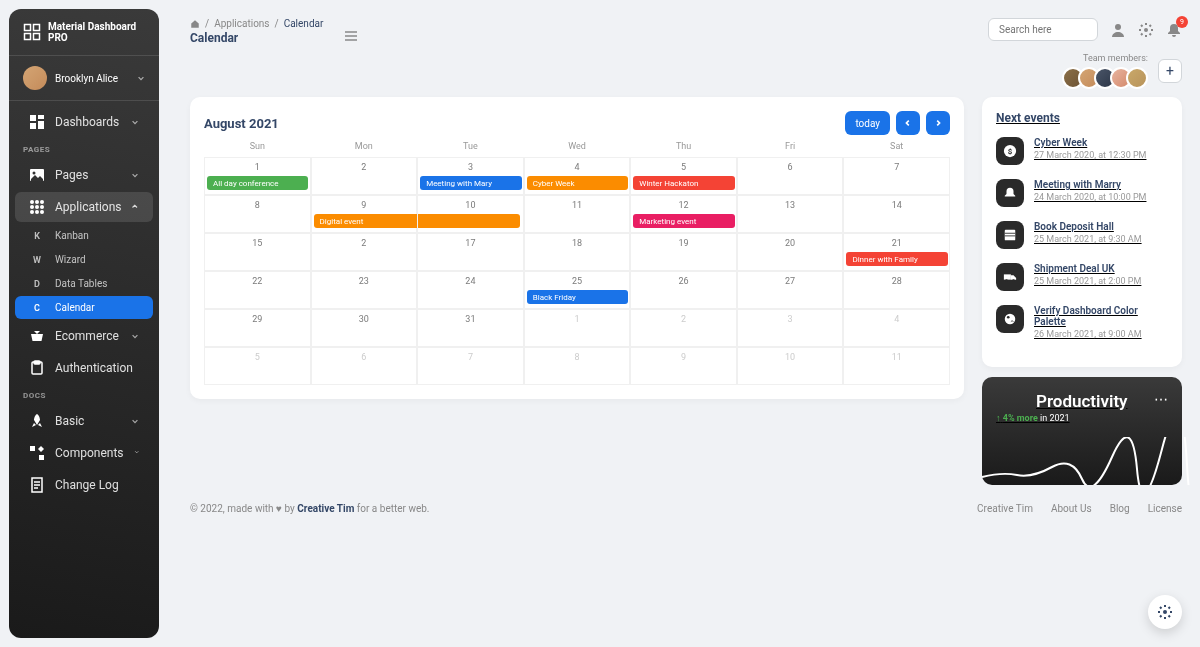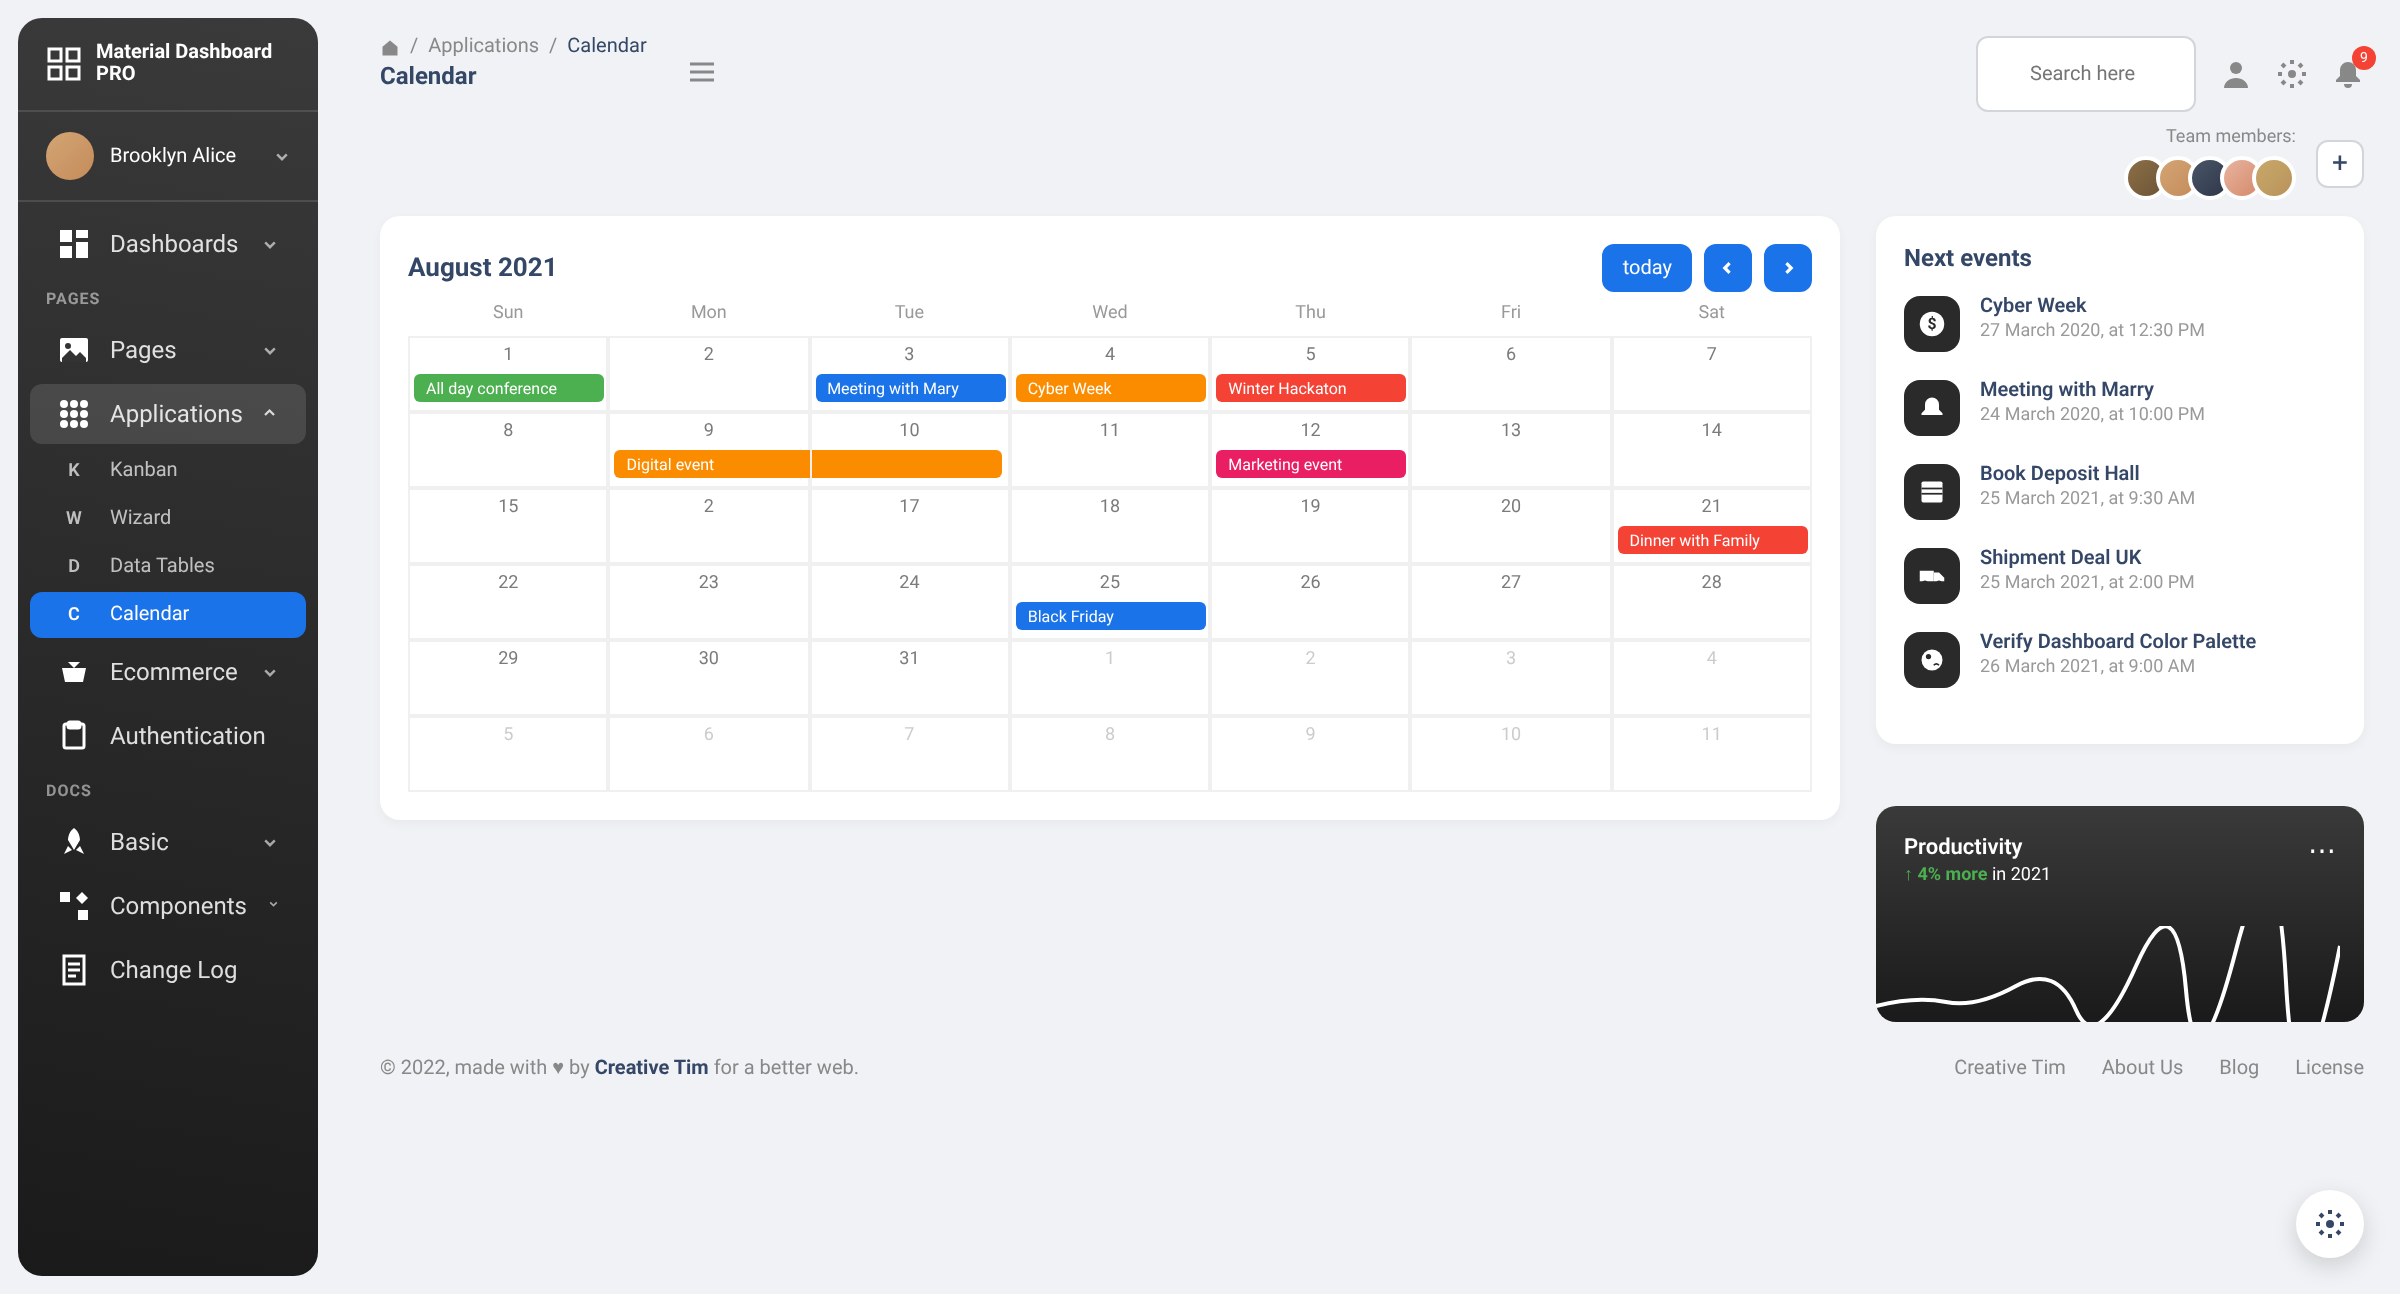--- a/index.html
+++ b/index.html
@@ -21,21 +21,21 @@
 .sub-item{ display:flex; align-items:center; gap:10px; padding:6px 14px 6px 14px; margin:1px 6px; border-radius:6px; font-size:10px; color:rgba(255,255,255,0.7); cursor:pointer;}
 .sub-item .letter{width:16px;text-align:center;font-size:9px;font-weight:600;}
 .sub-item.active{ background:#1a73e8; color:#fff; }
 .main { position:absolute; left:172px; top:0; right:0; bottom:0; }
 .topbar { display:flex; align-items:flex-start; padding:18px 18px 4px 18px; }
 .crumbs { font-size:10px; color:#888; display:flex; gap:5px; align-items:center;}
 .crumbs a { color:#888; text-decoration:none;}
 .page-title{ font-size:12px; font-weight:700; color:#344767; margin-top:2px;}
 .menu-toggle{ margin-left:20px;margin-top:10px; color:#888; cursor:pointer;}
 .top-right{ margin-left:auto; display:flex; align-items:center; gap:12px;}
-.search{ width:110px; height:38px; border:1px solid #d2d6da; border-radius:6px; padding:0 26px; font-size:10px; color:#888;}
+.search{ width:110px; height:23px; border:1px solid #d2d6da; border-radius:6px; padding:0 10px; font-size:10px; color:#888;}
 .top-icon{ width:16px; height:16px; color:#888; cursor:pointer; position:relative;}
 .badge{ position:absolute; top:-6px; right:-6px; background:#f44335; color:#fff; font-size:7px; width:12px; height:12px; border-radius:50%; display:flex; align-items:center; justify-content:center;}
 .team-row{ display:flex; align-items:center; justify-content:flex-end; gap:10px; padding:4px 18px 8px 18px;}
 .team-label{ font-size:9px; color:#888;}
 .team-avatars{display:flex;}
 .team-avatars .tav{ width:22px;height:22px;border-radius:50%;border:2px solid #fff;margin-left:-6px;}
 .tav:nth-child(1){background:linear-gradient(135deg,#8b6f47,#6d5436);}
 .tav:nth-child(2){background:linear-gradient(135deg,#d4a574,#c48b5a);}
 .tav:nth-child(3){background:linear-gradient(135deg,#4a5568,#2d3748);}
 .tav:nth-child(4){background:linear-gradient(135deg,#e8b4a0,#d4896a);}
@@ -52,30 +52,30 @@
 .dow{ text-align:center; font-size:9px; color:#999; padding:6px 0;}
 .cell{ border:1px solid #f0f0f0; min-height:38px; position:relative; font-size:9px;}
 .cell .num{ text-align:center; padding-top:4px; color:#7b7b7b;}
 .cell.other .num{ color:#ccc;}
 .event{ position:absolute; left:2px; height:14px; font-size:8px; color:#fff; padding:1px 6px; border-radius:3px; display:flex; align-items:center; white-space:nowrap; overflow:hidden;}
 .ev-green{ background:#4caf50;}
 .ev-blue{ background:#1a73e8;}
 .ev-orange{ background:#fb8c00;}
 .ev-red{ background:#f44335;}
 .ev-pink{ background:#e91e63;}
-.right-col{ width:244px; display:flex; flex-direction:column; gap:31px;}
+.right-col{ width:200px; display:flex; flex-direction:column; gap:10px;text-decoration:underline;}
 .events-card{ background:#fff; border-radius:10px; padding:14px; box-shadow:0 2px 6px rgba(0,0,0,0.04);}
 .events-title{ font-size:12px; font-weight:700; color:#344767; margin-bottom:12px;}
 .ev-row{ display:flex; gap:10px; margin-bottom:14px; align-items:flex-start;}
 .ev-icon{ width:28px; height:28px; background:#2a2a2a; border-radius:8px; display:flex; align-items:center; justify-content:center; color:#fff; flex-shrink:0;}
 .ev-body{ flex:1;}
 .ev-name{ font-size:10px; font-weight:600; color:#344767;}
 .ev-date{ font-size:9px; color:#999; margin-top:2px;}
 .prod-card{ background:linear-gradient(180deg,#3a3a3a,#1a1a1a); border-radius:10px; padding:14px; color:#fff; position:relative; height:108px;}
-.prod-title{ font-size:11px; font-weight:600;}
+.prod-title{ font-size:17px; font-weight:600;margin-left:40px;}
 .prod-sub{ font-size:9px; margin-top:2px;}
 .prod-sub .up{ color:#4caf50;}
 .prod-dots{ position:absolute; top:14px; right:14px; color:#fff; font-size:14px; cursor:pointer;}
 .spark{ position:absolute; left:0; right:0; bottom:0; height:48px;}
 .footer{ display:flex; align-items:center; padding:18px; font-size:10px; color:#888;}
 .footer .ftxt{flex:1;}
 .footer a{ color:#888; text-decoration:none; margin-left:18px;}
 .footer strong{color:#344767;}
 .fab{ position:absolute; right:18px; bottom:18px; width:34px; height:34px; background:#fff; border-radius:50%; box-shadow:0 4px 12px rgba(0,0,0,0.15); display:flex; align-items:center;justify-content:center;color:#344767; cursor:pointer;}
 svg{display:block;}

